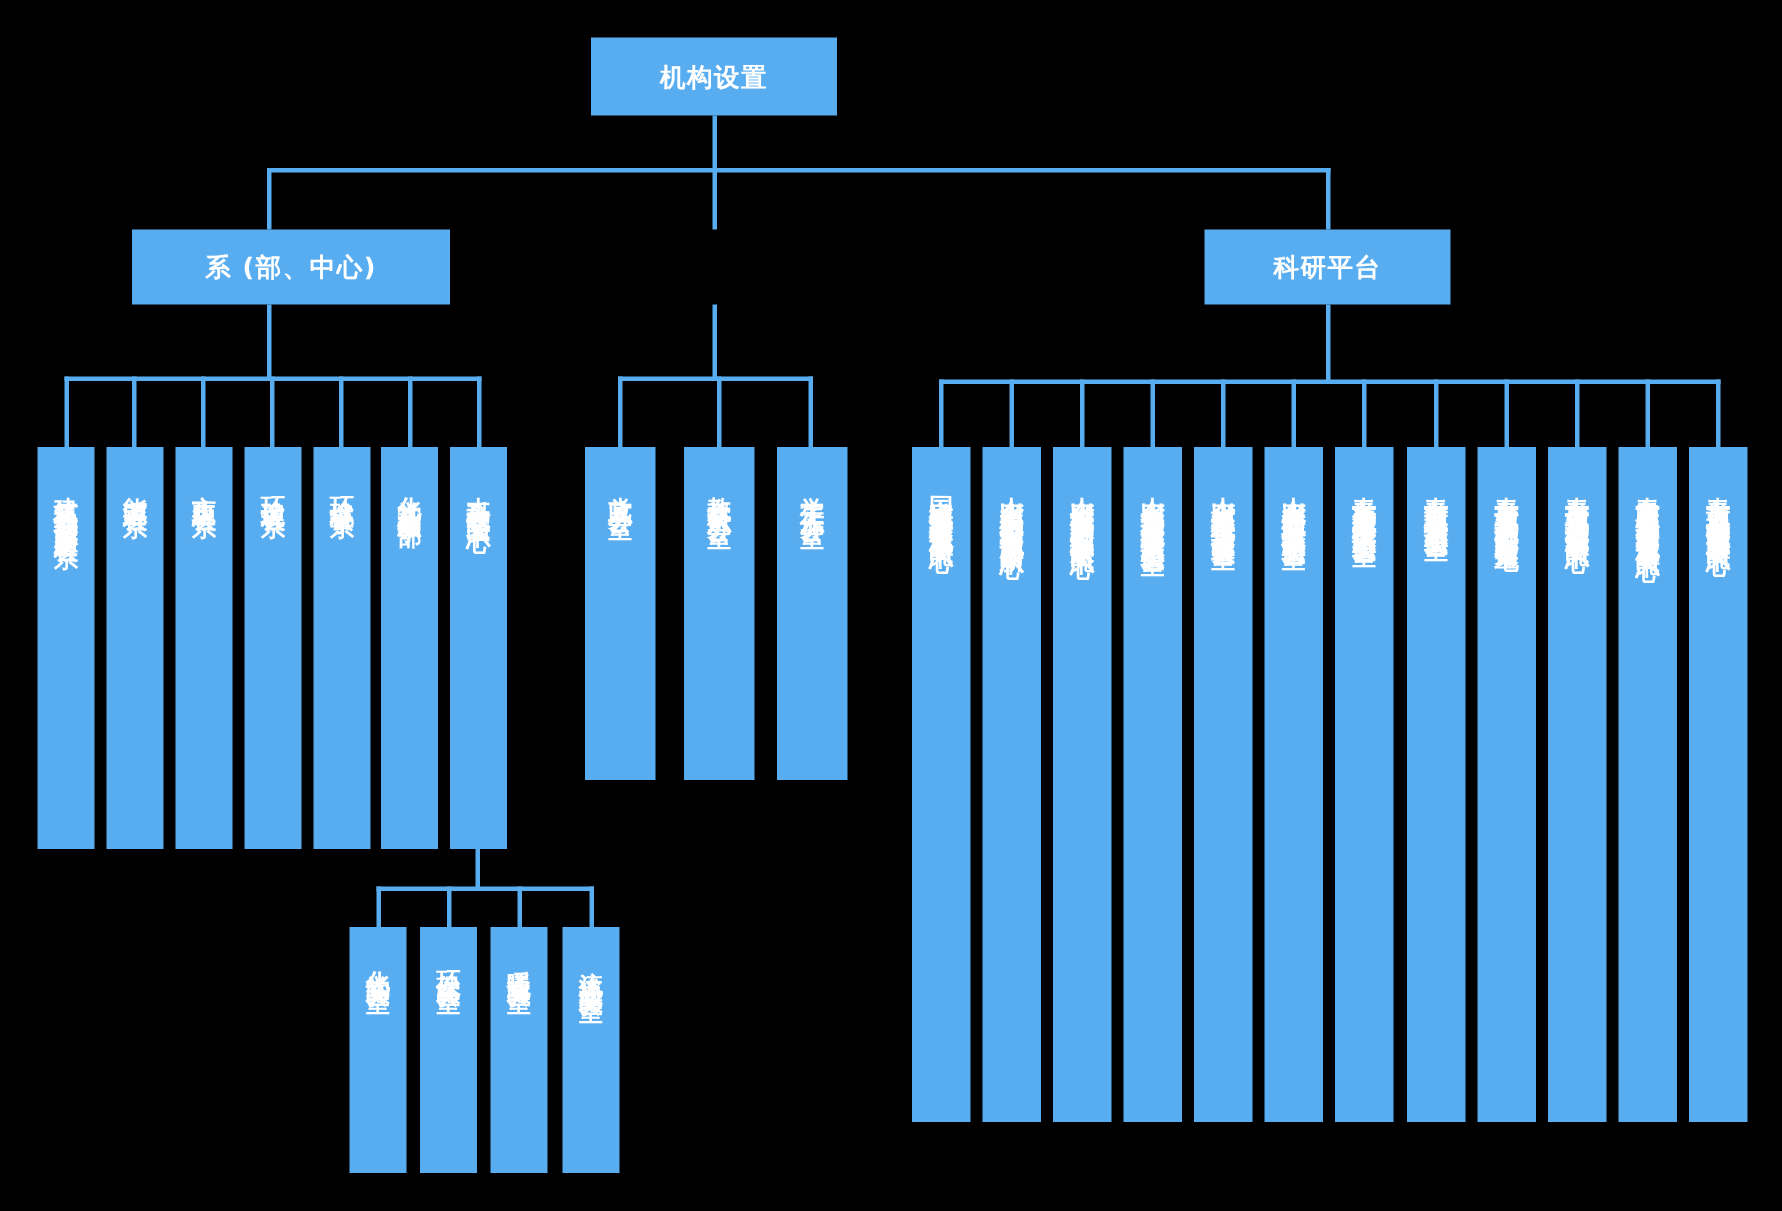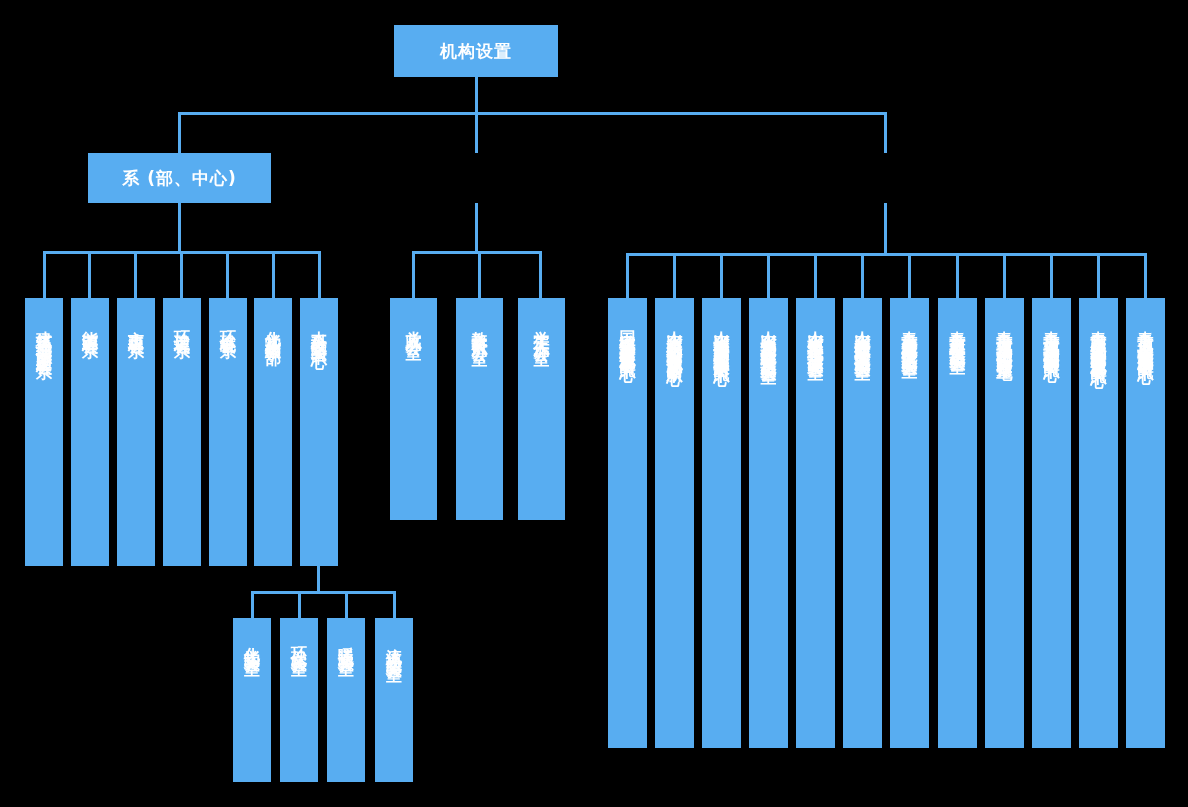--- a/index.html
+++ b/index.html
@@ -25,21 +25,21 @@
     padding-top:20px;box-sizing:border-box;
   }
   .vnode span{
     writing-mode:vertical-rl;text-orientation:upright;
     color:var(--node-text);font-weight:bold;font-size:16px;
     letter-spacing:3px;line-height:1;
   }
 
   
   .n-root{left:394px;top:25px;width:164px;height:52px;}
-  .n-b0{left:88px;top:153px;width:183px;height:50px;}
+  .n-b0{left:88px;top:153px;width:212px;height:50px;}
   .n-b1{left:394px;top:153px;width:164px;height:50px;}
   .n-b2{left:803px;top:153px;width:164px;height:50px;}
 
   
   .dept{top:298px;width:38px;height:268px;}
   .d0{left:25px;} .d1{left:71px;} .d2{left:117px;} .d3{left:163px;}
   .d4{left:209px;} .d5{left:254px;} .d6{left:300px;}
 
   
   .adm{top:298px;width:47px;height:222px;}
@@ -62,20 +62,21 @@
 <div id="stage">
 
   <div class="hnode n-root">机构设置</div>
 
   <div class="line" style="left:475px;top:77px;width:3px;height:76px;"></div>
   <div class="line" style="left:178px;top:112px;width:709px;height:3px;"></div>
   <div class="line" style="left:178px;top:112px;width:3px;height:41px;"></div>
   <div class="line" style="left:884px;top:112px;width:3px;height:41px;"></div>
 
   <div class="hnode n-b0">系 (部、中心)</div>
+  <div class="hnode n-b2">科研平台</div>
 
   <div class="line" style="left:178px;top:203px;width:3px;height:51px;"></div>
   <div class="line" style="left:43px;top:251px;width:278px;height:3px;"></div>
   <div class="line" style="left:43px;top:251px;width:3px;height:47px;"></div>
   <div class="line" style="left:88px;top:251px;width:3px;height:47px;"></div>
   <div class="line" style="left:134px;top:251px;width:3px;height:47px;"></div>
   <div class="line" style="left:180px;top:251px;width:3px;height:47px;"></div>
   <div class="line" style="left:226px;top:251px;width:3px;height:47px;"></div>
   <div class="line" style="left:272px;top:251px;width:3px;height:47px;"></div>
   <div class="line" style="left:318px;top:251px;width:3px;height:47px;"></div>

